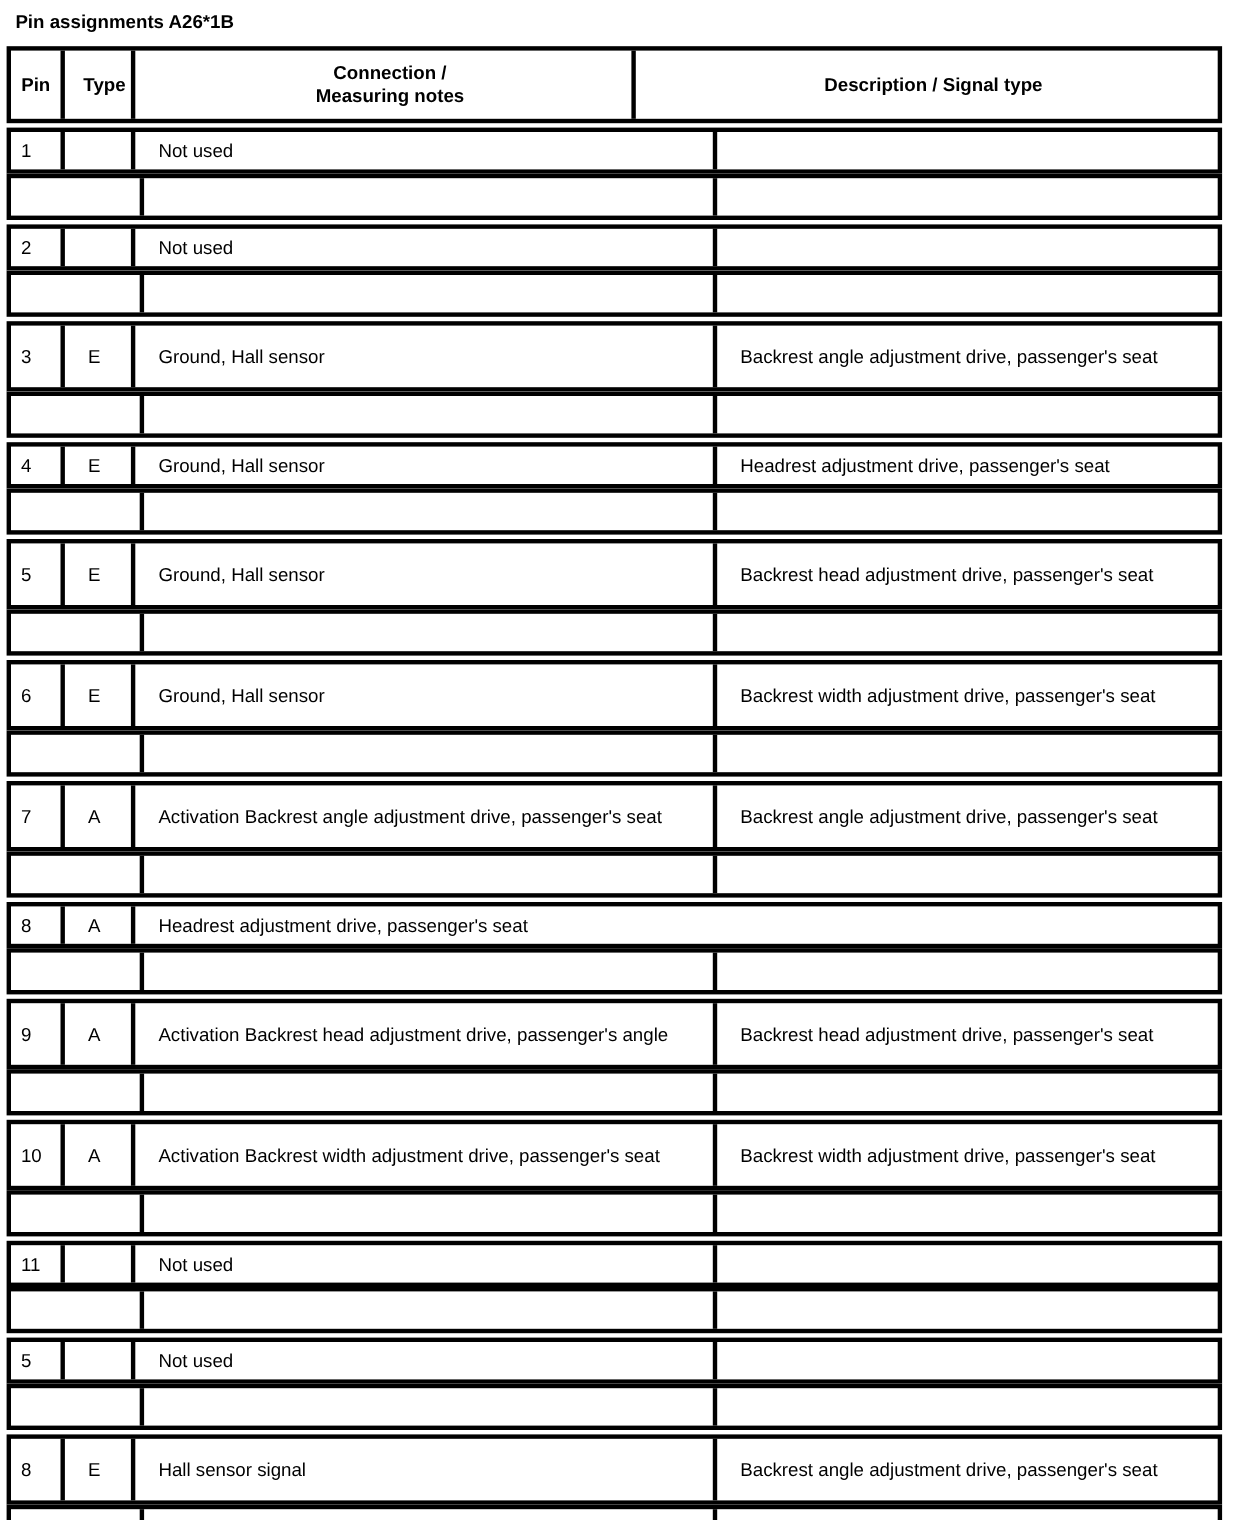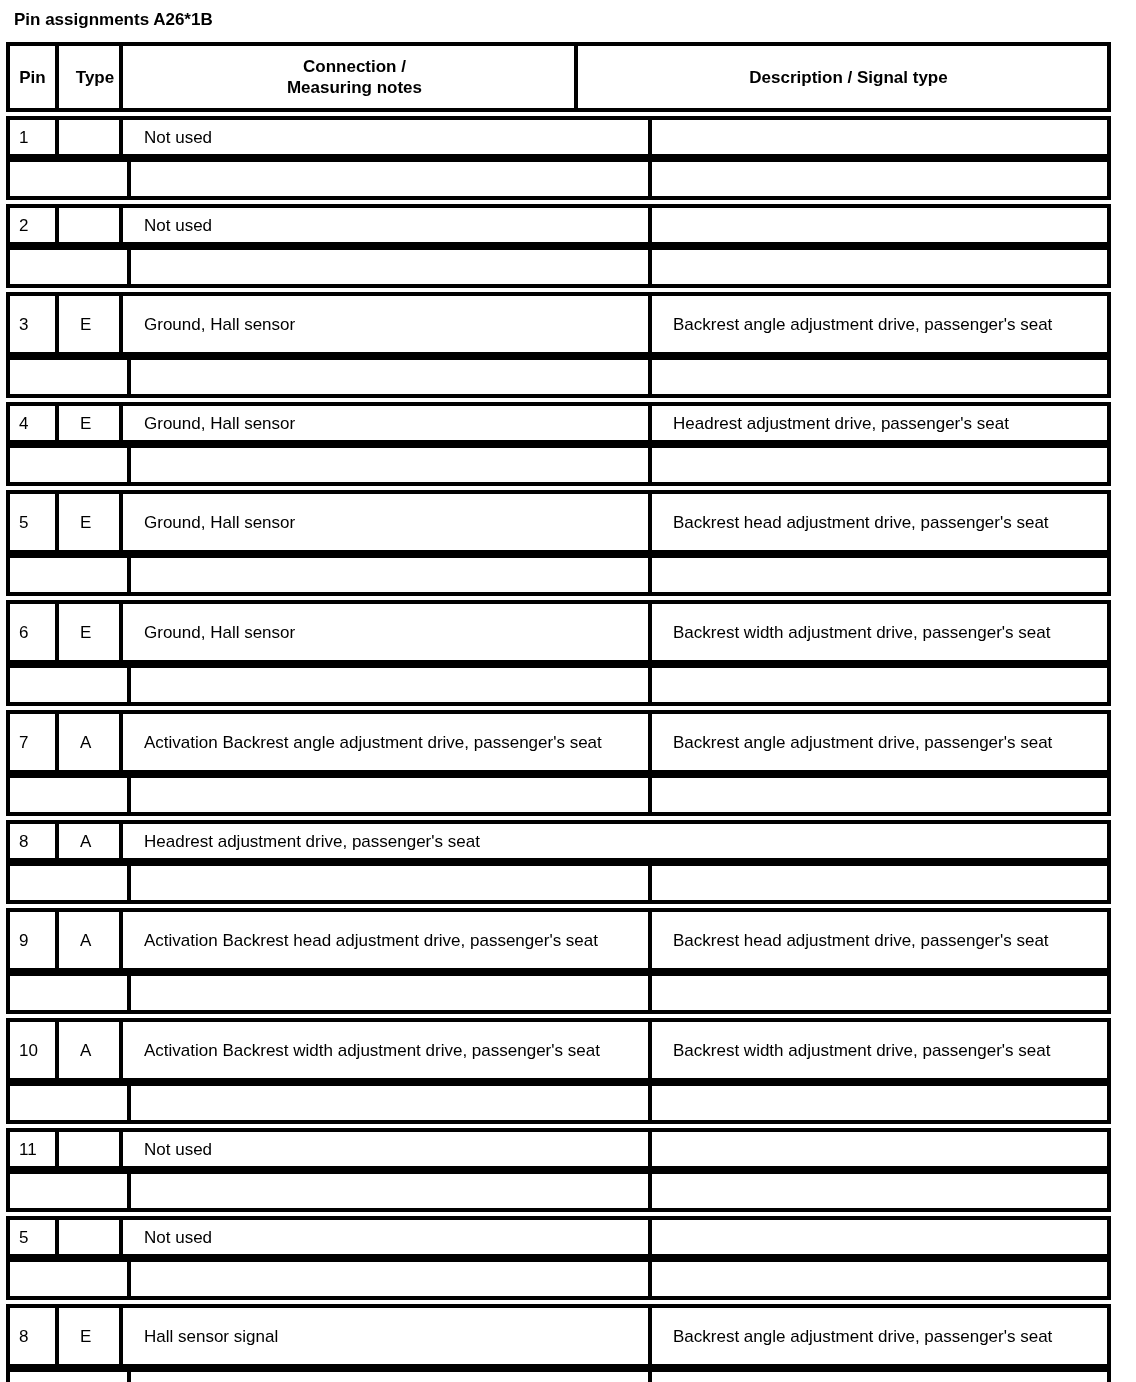--- a/index.html
+++ b/index.html
@@ -191,21 +191,21 @@
         <div class="cell c-pintype"></div>
         <div class="cell c-desc"></div>
         <div class="cell c-conn"></div>
       </div>
     </div>
 
     <div class="group tall">
       <div class="row main-row">
         <div class="cell c-pin">9</div>
         <div class="cell c-type">A</div>
-        <div class="cell c-desc">Activation Backrest head adjustment drive, passenger's seat</div>
+        <div class="cell c-desc">Activation Backrest head adjustment drive, passenger's angle</div>
         <div class="cell c-conn">Backrest head adjustment drive, passenger's seat</div>
       </div>
       <div class="row spacer-row">
         <div class="cell c-pintype"></div>
         <div class="cell c-desc"></div>
         <div class="cell c-conn"></div>
       </div>
     </div>
 
     <div class="group tall">

